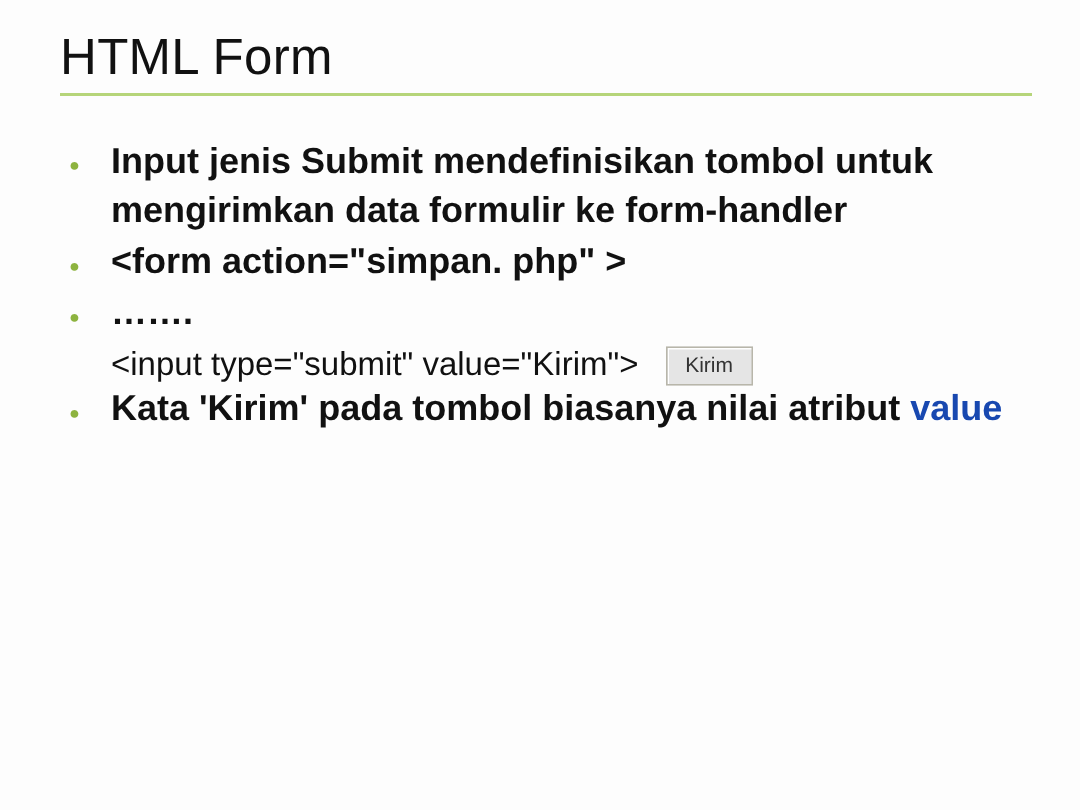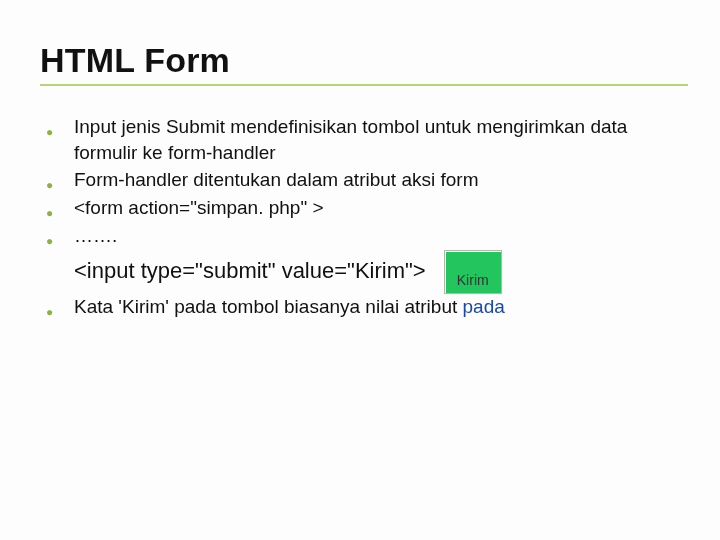--- a/index.html
+++ b/index.html
@@ -11,89 +11,88 @@
     font-family: Arial, Helvetica, sans-serif;
     color: #111;
     overflow: hidden;
   }
   .slide {
     box-sizing: border-box;
     padding: 18px 32px 0 40px;
   }
   .title {
     font-size: 34px;
-    font-weight: bold;
+    font-weight: normal;
     line-height: 1.18;
     margin-bottom: 28px;
     border-bottom: 2px solid #b6d57a;
     padding-bottom: 4px;
     letter-spacing: 0.2px;
-    margin-top: 22px;
   }
   .title .line1 { display: block; }
   .title .line2 { display: block; }
   ul.bullets {
     list-style: none;
     margin: 0;
     padding: 0 6px 0 0;
   }
   ul.bullets > li {
     position: relative;
     padding-left: 34px;
-    font-size: 19px;
+    font-size: 24px;
     line-height: 1.35;
     margin-bottom: 2px;
+    font-weight: bold;
   }
   ul.bullets > li::before {
     content: "●";
     color: #8db33f;
     font-size: 12px;
     position: absolute;
     left: 6px;
     top: 10px;
   }
   .continuation {
     padding-left: 34px;
     font-size: 22px;
     line-height: 1.35;
   }
   .btn-demo {
     display: inline-block;
     vertical-align: middle;
     margin-left: 12px;
-    padding: 20px 12px 3px 12px;
+    padding: 2px 12px 3px 12px;
     font-size: 14px;
     font-family: Tahoma, Arial, sans-serif;
-    background: #22c55e;
+    background: #e5e5e5;
     border: 1px solid #b8b6aa;
     color: #333;
     box-shadow: inset 1px 1px 0 #fff;
   }
   .blue { color: #1848b0; }
 </style>
 </head>
 <body>
 
 <div class="slide">
 
   <div class="title">
     <span class="line1">HTML Form</span>
   </div>
 
   <ul class="bullets">
     <li><span>Input jenis Submit mendefinisikan tombol untuk mengirimkan data formulir ke form-handler</span></li>
-    <li><span>Form-handler ditentukan dalam atribut aksi form</span></li>
     <li><span>&lt;form action="simpan. php" &gt;</span></li>
     <li><span> …….</span></li>
   </ul>
 
   <div class="continuation">
     <span>&lt;input type="submit" value="Kirim"&gt;</span>
     <span class="btn-demo">Kirim</span>
   </div>
 
   <ul class="bullets">
     <li>
-      <span>Kata 'Kirim' pada tombol biasanya nilai atribut </span><span class="blue">pada</span>
+      <span>Kata 'Kirim' pada tombol biasanya nilai atribut </span><span class="blue">value</span>
     </li>
   </ul>
 
 </div>
 
 </body></html>

